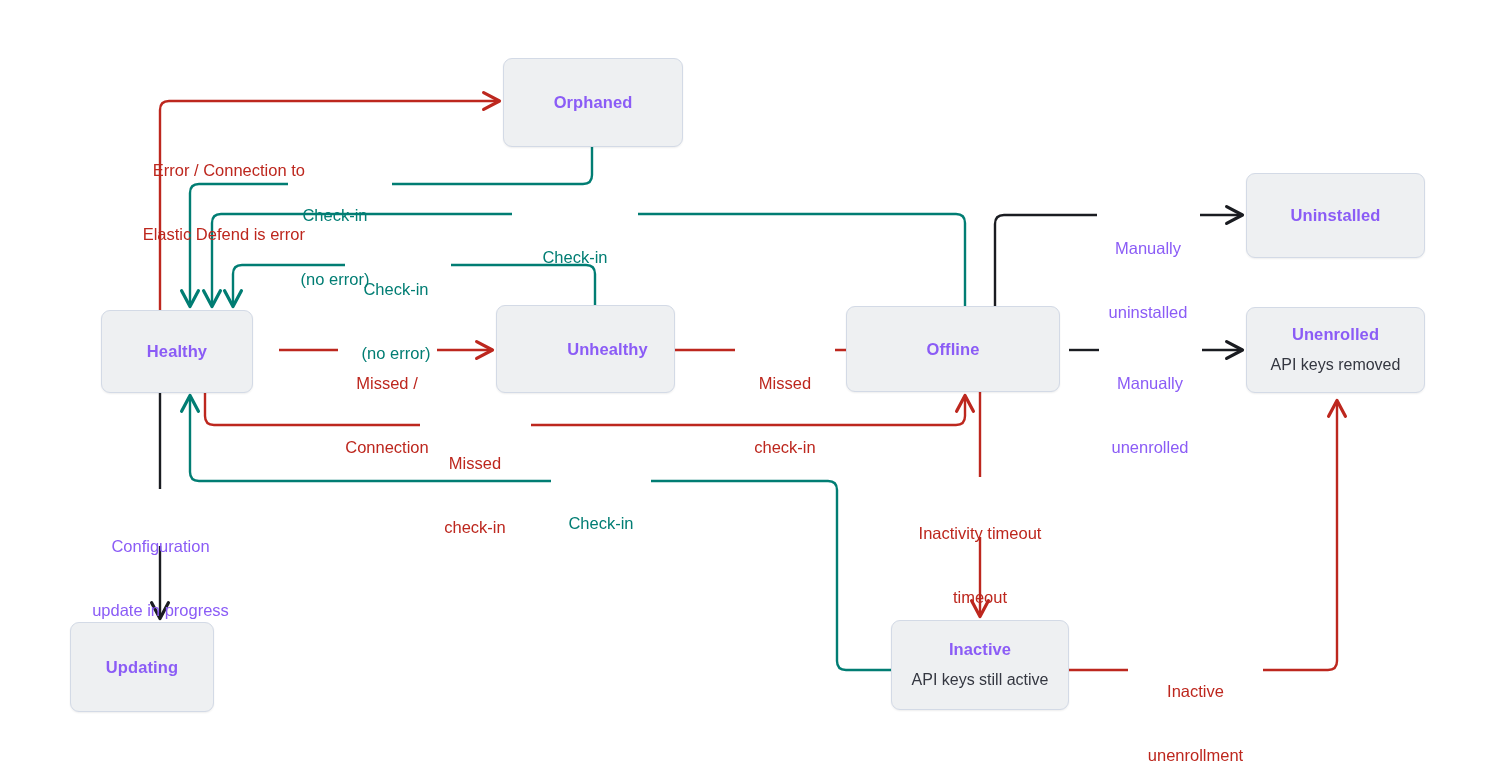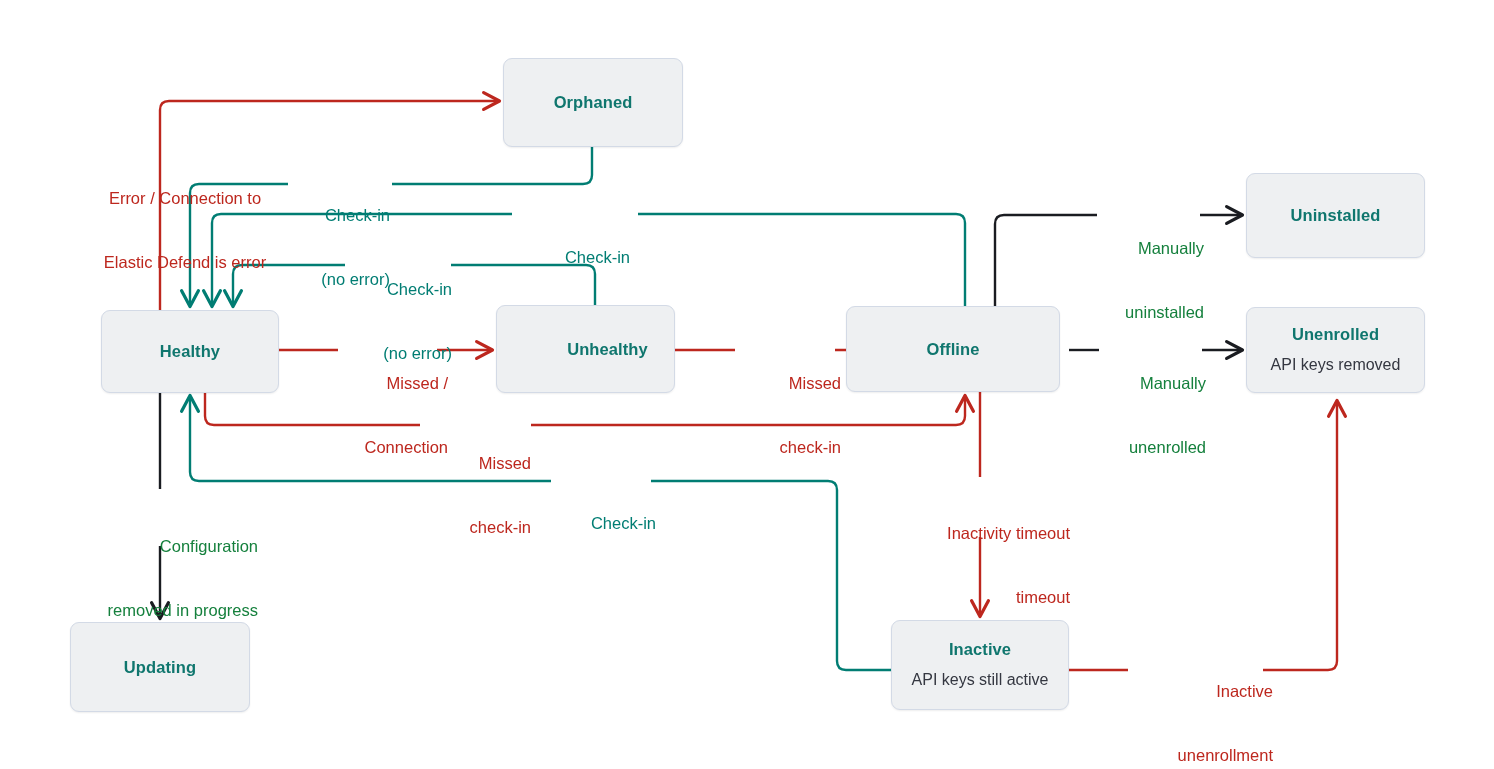--- a/index.html
+++ b/index.html
@@ -2,26 +2,26 @@
 <html><head>
 <meta charset="utf-8">
 <style>
   html,body{margin:0;padding:0;background:#ffffff;}
   body{width:1494px;height:769px;overflow:hidden;font-family:"Liberation Sans",sans-serif;}
   #stage{position:relative;width:1494px;height:769px;background:#fff;}
   svg#wires{position:absolute;left:0;top:0;width:1494px;height:769px;}
   .node{position:absolute;box-sizing:border-box;background:#eef0f2;border:1px solid #d3dae6;border-radius:9px;
         display:flex;flex-direction:column;align-items:center;justify-content:center;
         box-shadow:0 1px 2px rgba(0,0,0,.07);}
-  .node .ttl{font-size:16.5px;font-weight:700;color:#0f766e;letter-spacing:.1px;line-height:1.25;}
+  .node .ttl{font-size:16.5px;font-weight:700;color:#8b5cf6;letter-spacing:.1px;line-height:1.25;}
   .node .sub{font-size:16px;font-weight:400;color:#343741;line-height:1.3;margin-top:10px;}
-  .lbl{position:absolute;text-align:right;line-height:1.28;font-size:16.5px;white-space:pre;}
+  .lbl{position:absolute;text-align:center;line-height:1.28;font-size:16.5px;white-space:pre;}
   .lbl.red{color:#bd271e;}
   .lbl.teal{color:#017d73;}
-  .lbl.dark{color:#15803d;}
+  .lbl.dark{color:#8b5cf6;}
 </style>
 </head>
 <body>
 
 <div id="stage">
 
   <svg id="wires" viewBox="0 0 1494 769" xmlns="http://www.w3.org/2000/svg">
     <defs>
       <marker id="ar-red" markerWidth="9" markerHeight="9" refX="7.4" refY="4.5" orient="auto" markerUnits="strokeWidth">
         <path d="M1,1 L7.6,4.5 L1,8" fill="none" stroke="#bd271e" stroke-width="1.35" stroke-linecap="round" stroke-linejoin="round"></path>
@@ -73,21 +73,21 @@
 
       <path stroke="#1a1c21" d="M160,392 L160,489"></path>
       <path stroke="#1a1c21" marker-end="url(#ar-dark)" d="M160,546 L160,618"></path>
     </g>
   </svg>
 
   <div class="node" style="left:503px;top:58px;width:180px;height:89px;">
     <div class="ttl">Orphaned</div>
   </div>
 
-  <div class="node" style="left:101px;top:310px;width:178px;height:83px;">
+  <div class="node" style="left:101px;top:310px;width:152px;height:83px;">
     <div class="ttl">Healthy</div>
   </div>
 
   <div class="node" style="left:496px;top:305px;width:179px;height:88px;padding-left:44px;">
     <div class="ttl">Unhealthy</div>
   </div>
 
   <div class="node" style="left:846px;top:306px;width:214px;height:86px;">
     <div class="ttl">Offline</div>
   </div>
@@ -99,25 +99,25 @@
   <div class="node" style="left:1246px;top:307px;width:179px;height:86px;">
     <div class="ttl">Unenrolled</div>
     <div class="sub">API keys removed</div>
   </div>
 
   <div class="node" style="left:891px;top:620px;width:178px;height:90px;">
     <div class="ttl">Inactive</div>
     <div class="sub">API keys still active</div>
   </div>
 
-  <div class="node" style="left:70px;top:622px;width:180px;height:90px;">
+  <div class="node" style="left:70px;top:622px;width:144px;height:90px;">
     <div class="ttl">Updating</div>
   </div>
 
-  <div class="lbl red" style="left:65px;top:146px;width:240px;text-align:center;">
+  <div class="lbl red" style="left:65px;top:118px;width:240px;text-align:right;">
     <div>Error / Connection to</div>
     <div>Elastic Defend is error</div>
   </div>
 
   <div class="lbl teal" style="left:280px;top:163px;width:110px;">
     <div>Check-in</div>
     <div>(no error)</div>
   </div>
 
   <div class="lbl teal" style="left:520px;top:205px;width:110px;">
@@ -164,16 +164,16 @@
   </div>
 
   <div class="lbl red" style="left:1118px;top:639px;width:155px;">
     <div>Inactive</div>
     <div>unenrollment</div>
     
   </div>
 
   <div class="lbl dark" style="left:63px;top:494px;width:195px;">
     <div>Configuration</div>
-    <div>removed in progress</div>
+    <div>update in progress</div>
   </div>
 
 </div>
 
 </body></html>

